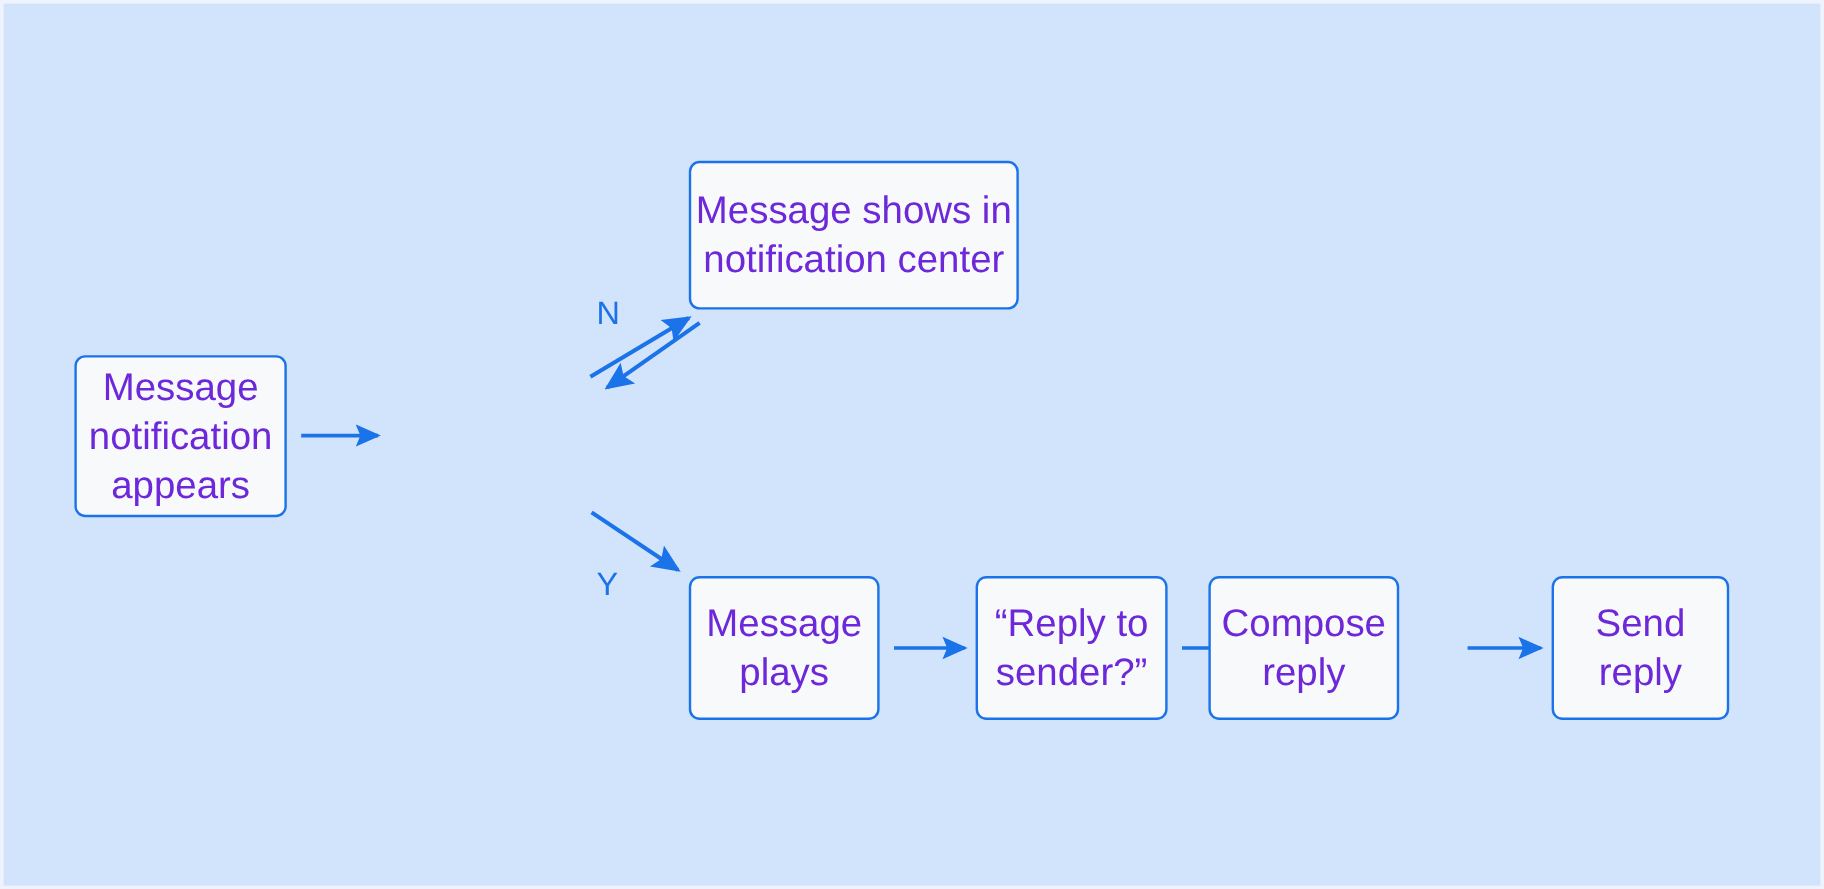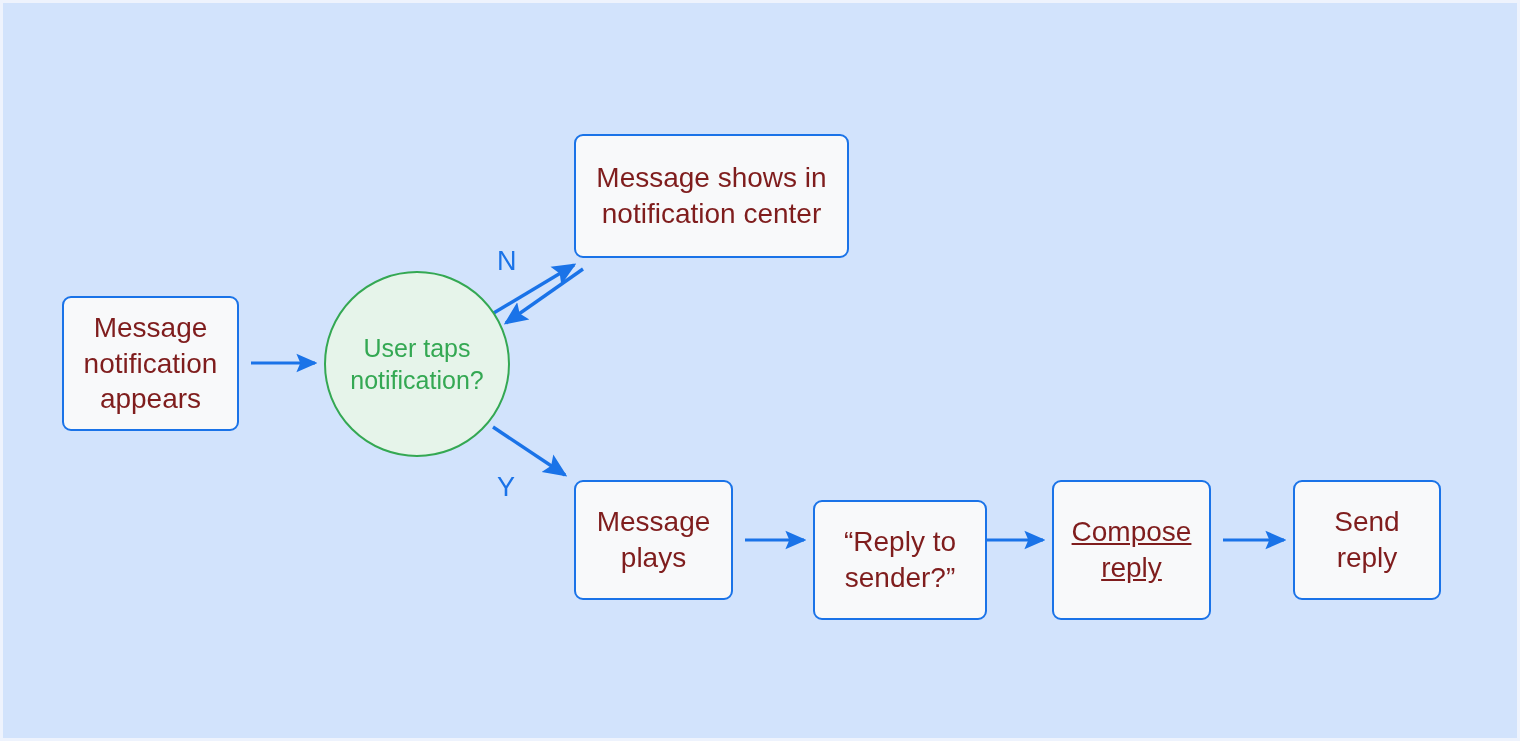--- a/index.html
+++ b/index.html
@@ -33,22 +33,22 @@
     align-items: center;
     justify-content: center;
     text-align: center;
     line-height: 1.28;
     white-space: pre-line;
   }
   .box {
     background: #f8f9fa;
     border: 2px solid #1a73e8;
     border-radius: 9px;
-    color: #7f1d1d;
-    font-size: 28px;
+    color: #6d28d9;
+    font-size: 32px;
   }
   .decision {
     background: #e6f4ea;
     border: 2px solid #34a853;
     border-radius: 50%;
     color: #34a853;
     font-size: 25px;
   }
   .edge-label {
     position: absolute;
@@ -95,33 +95,31 @@
 
     <g>
       <line x1="1220" y1="537" x2="1281" y2="537" stroke="#1a73e8" stroke-width="3" marker-end="url(#arrowhead)"></line>
     </g>
   </svg>
 
   <div class="node box" style="left:59px; top:293px; width:177px; height:135px;">Message
 notification
 appears</div>
 
-  <div class="node decision" style="left:321px; top:268px; width:186px; height:186px;">User taps
-notification?</div>
 
   <div class="node box" style="left:571px; top:131px; width:275px; height:124px;">Message shows in
 notification center</div>
 
   <div class="node box" style="left:571px; top:477px; width:159px; height:120px;">Message
 plays</div>
 
-  <div class="node box" style="left:810px; top:497px; width:174px; height:120px;">“Reply to
+  <div class="node box" style="left:810px; top:477px; width:160px; height:120px;">“Reply to
 sender?”</div>
 
-  <div class="node box" style="left:1049px; top:477px; width:159px; height:140px;text-decoration:underline;">Compose
+  <div class="node box" style="left:1004px; top:477px; width:159px; height:120px;">Compose
 reply</div>
 
   <div class="node box" style="left:1290px; top:477px; width:148px; height:120px;">Send
 reply</div>
 
   <div class="edge-label" style="left:494px; top:245px;">N</div>
 
   <div class="edge-label" style="left:494px; top:471px;">Y</div>
 
 </div>

